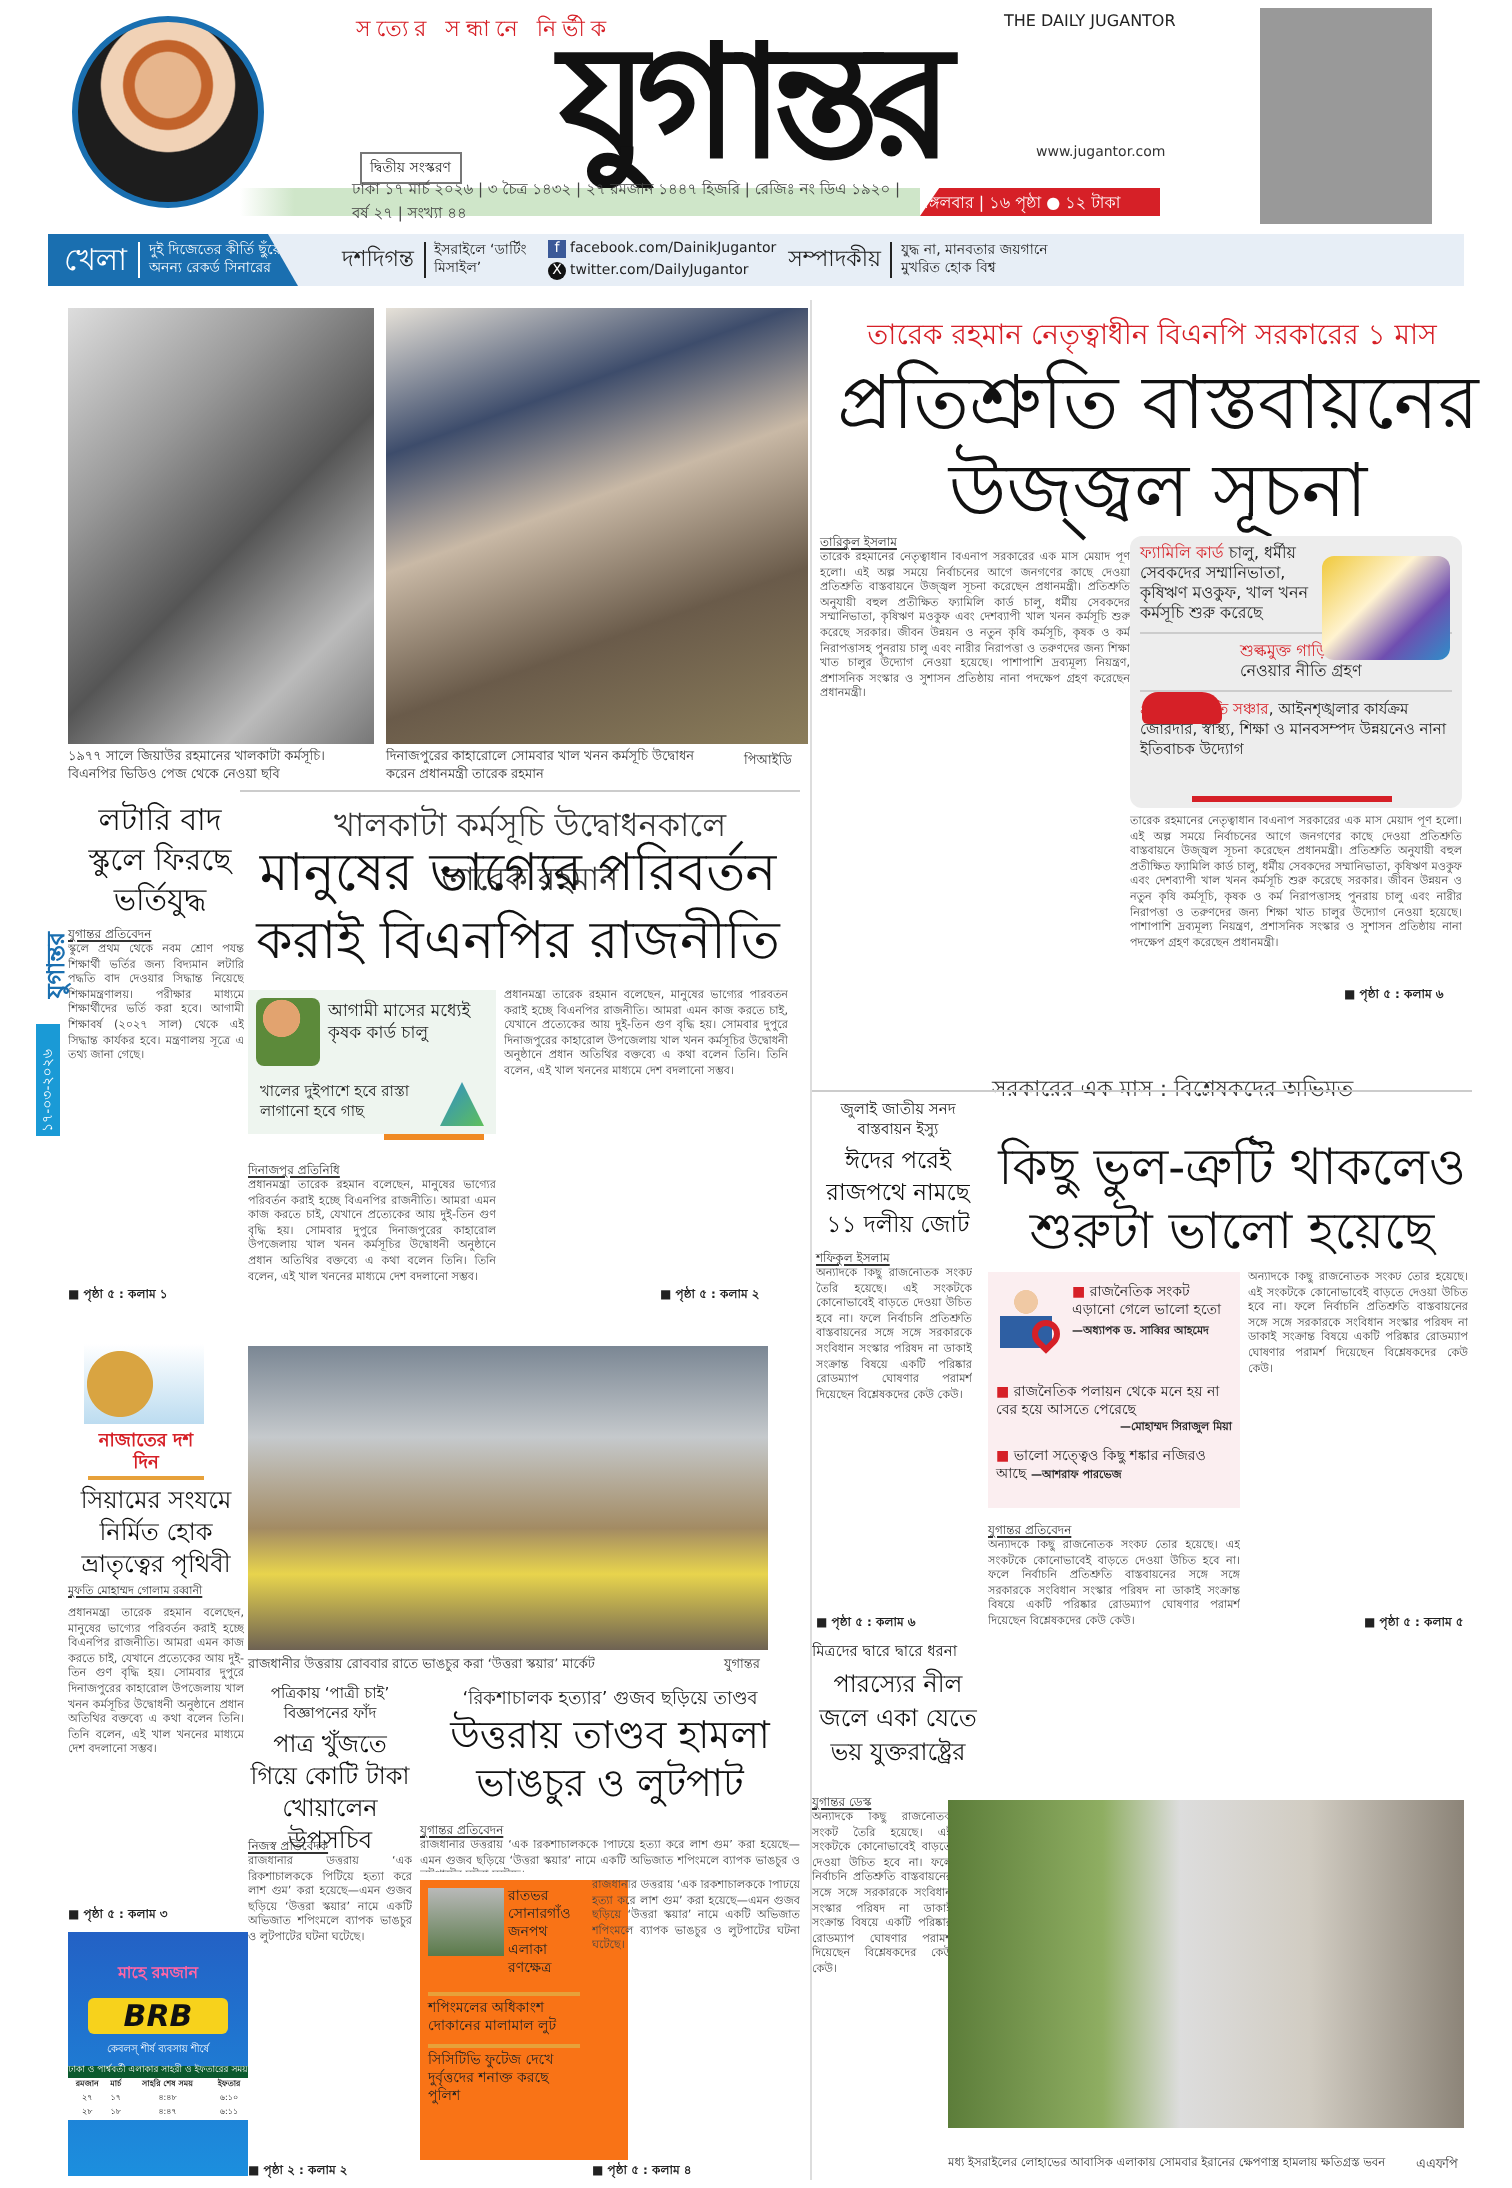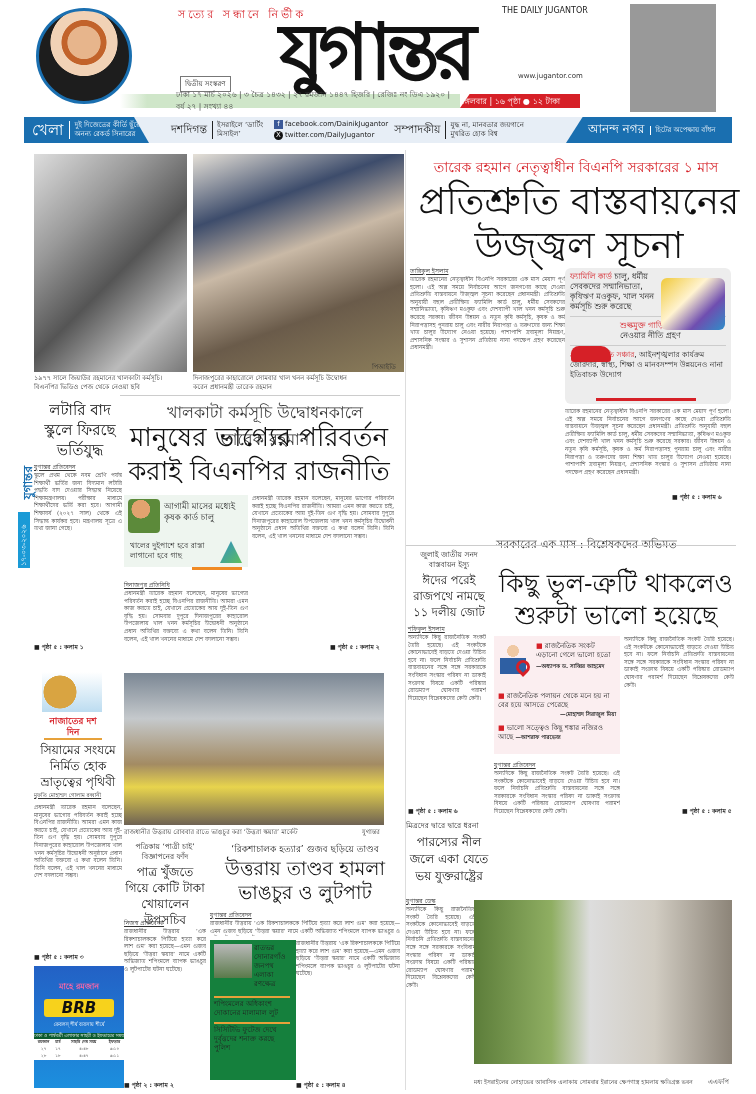--- a/index.html
+++ b/index.html
@@ -62,31 +62,27 @@
     <span class="nav-small" style="width:52px">ইসরাইলে ‘ডার্টিং মিসাইল’</span>
   </div>
   <div class="social" style="margin-left:10px">
     <div><span class="ic" style="background:#3b5998">f</span><span>facebook.com/DainikJugantor</span></div>
     <div><span class="ic" style="background:#111;border-radius:50%">X</span><span>twitter.com/DailyJugantor</span></div>
   </div>
   <div class="nav-mid" style="margin-left:6px">
     <span style="font-size:11px">সম্পাদকীয়</span>
     <span class="nav-small" style="width:80px">যুদ্ধ না, মানবতার জয়গানে মুখরিত হোক বিশ্ব</span>
   </div>
-  <div class="nav-blue" style="height:26px;margin-left:auto;width:166px;clip-path:polygon(10% 0,100% 0,100% 100%,0 100%);padding-left:22px">
-    <span class="nav-big" style="font-size:12px">আনন্দ নগর</span>
-    <span class="nav-small">হিটের অপেক্ষায় বাঁধন</span>
-  </div>
 </div>
 
 <div class="abs img bw" style="left:34px;top:154px;width:153px;height:218px"></div>
 <div class="abs img color1" style="left:193px;top:154px;width:211px;height:218px"></div>
 <div class="abs caption" style="left:34px;top:374px;width:153px">১৯৭৭ সালে জিয়াউর রহমানের খালকাটা কর্মসূচি। বিএনপির ভিডিও পেজ থেকে নেওয়া ছবি</div>
 <div class="abs caption" style="left:193px;top:374px;width:170px">দিনাজপুরের কাহারোলে সোমবার খাল খনন কর্মসূচি উদ্বোধন করেন প্রধানমন্ত্রী তারেক রহমান</div>
-<div class="abs caption" style="left:372px;top:363px">পিআইডি</div>
+<div class="abs caption" style="left:372px;top:376px">পিআইডি</div>
 
 <div class="abs kicker-red" style="left:416px;top:156px;width:320px;font-size:14px;text-align:center">তারেক রহমান নেতৃত্বাধীন বিএনপি সরকারের ১ মাস</div>
 <div class="abs hl" style="left:414px;top:180px;width:330px;font-size:37px;line-height:44px">প্রতিশ্রুতি বাস্তবায়নের উজ্জ্বল সূচনা</div>
 <div class="abs byline" style="left:410px;top:266px">তারিকুল ইসলাম</div>
 <div class="abs body-text" style="left:410px;top:276px;width:155px;height:224px">তারেক রহমানের নেতৃত্বাধীন বিএনপি সরকারের এক মাস মেয়াদ পূর্ণ হলো। এই অল্প সময়ে নির্বাচনের আগে জনগণের কাছে দেওয়া প্রতিশ্রুতি বাস্তবায়নে উজ্জ্বল সূচনা করেছেন প্রধানমন্ত্রী। প্রতিশ্রুতি অনুযায়ী বহুল প্রতীক্ষিত ফ্যামিলি কার্ড চালু, ধর্মীয় সেবকদের সম্মানিভাতা, কৃষিঋণ মওকুফ এবং দেশব্যাপী খাল খনন কর্মসূচি শুরু করেছে সরকার। জীবন উন্নয়ন ও নতুন কৃষি কর্মসূচি, কৃষক ও কর্ম নিরাপত্তাসহ পুনরায় চালু এবং নারীর নিরাপত্তা ও তরুণদের জন্য শিক্ষা খাত চালুর উদ্যোগ নেওয়া হয়েছে। পাশাপাশি দ্রব্যমূল্য নিয়ন্ত্রণ, প্রশাসনিক সংস্কার ও সুশাসন প্রতিষ্ঠায় নানা পদক্ষেপ গ্রহণ করেছেন প্রধানমন্ত্রী।</div>
 <div class="abs box" style="left:565px;top:268px;width:166px;height:136px;padding:4px 5px">
   <div style="font-size:8px;line-height:10px;width:90px"><span class="red">ফ্যামিলি কার্ড</span><span> চালু, ধর্মীয় সেবকদের সম্মানিভাতা, কৃষিঋণ মওকুফ, খাল খনন কর্মসূচি শুরু করেছে</span></div>
   <div style="position:absolute;left:96px;top:10px;width:64px;height:52px;background:linear-gradient(135deg,#f0c93a 0,#fff3d0 40%,#6f4eb0 70%,#2e8ec9 100%);border-radius:6px"></div>
   <div class="rule" style="margin:4px 0"></div>
   <div style="position:absolute;left:6px;top:78px;width:40px;height:16px;background:#d62027;border-radius:8px 10px 3px 3px"></div>
@@ -162,21 +158,21 @@
 <div class="abs" style="left:128px;top:842px;width:74px;font-size:7.5px;line-height:10px;text-align:center">পত্রিকায় ‘পাত্রী চাই’ বিজ্ঞাপনের ফাঁদ</div>
 <div class="abs hl" style="left:124px;top:864px;width:82px;font-size:12px;line-height:16px">পাত্র খুঁজতে গিয়ে কোটি টাকা খোয়ালেন উপসচিব</div>
 <div class="abs byline" style="left:124px;top:918px">নিজস্ব প্রতিবেদক</div>
 <div class="abs body-text" style="left:124px;top:928px;width:82px;height:150px">রাজধানীর উত্তরায় ‘এক রিকশাচালককে পিটিয়ে হত্যা করে লাশ গুম’ করা হয়েছে—এমন গুজব ছড়িয়ে ‘উত্তরা স্কয়ার’ নামে একটি অভিজাত শপিংমলে ব্যাপক ভাঙচুর ও লুটপাটের ঘটনা ঘটেছে।</div>
 <div class="abs jump" style="left:124px;top:1080px">■ পৃষ্ঠা ২ : কলাম ২</div>
 
 <div class="abs" style="left:210px;top:842px;width:190px;font-size:9px;text-align:center">‘রিকশাচালক হত্যার’ গুজব ছড়িয়ে তাণ্ডব</div>
 <div class="abs hl" style="left:210px;top:856px;width:190px;font-size:19px;line-height:24px">উত্তরায় তাণ্ডব হামলা ভাঙচুর ও লুটপাট</div>
 <div class="abs byline" style="left:210px;top:910px">যুগান্তর প্রতিবেদন</div>
 <div class="abs body-text" style="left:210px;top:920px;width:190px;height:16px">রাজধানীর উত্তরায় ‘এক রিকশাচালককে পিটিয়ে হত্যা করে লাশ গুম’ করা হয়েছে—এমন গুজব ছড়িয়ে ‘উত্তরা স্কয়ার’ নামে একটি অভিজাত শপিংমলে ব্যাপক ভাঙচুর ও লুটপাটের ঘটনা ঘটেছে।</div>
-<div class="abs" style="left:210px;top:940px;width:86px;height:140px;background:#15803d">
+<div class="abs" style="left:210px;top:940px;width:104px;height:140px;background:#f97316">
   <div style="position:absolute;left:4px;top:4px;width:38px;height:34px;background:linear-gradient(#b9b9b9,#5a7a4a)"></div>
   <div style="position:absolute;left:44px;top:4px;width:36px;font-size:7px;line-height:9px">রাতভর সোনারগাঁও জনপথ এলাকা রণক্ষেত্র</div>
   <div style="position:absolute;left:4px;top:56px;width:76px;font-size:7px;line-height:9px;border-top:2px solid #e7a13a;padding-top:2px">শপিংমলের অধিকাংশ দোকানের মালামাল লুট</div>
   <div style="position:absolute;left:4px;top:82px;width:76px;font-size:7px;line-height:9px;border-top:2px solid #e7a13a;padding-top:2px">সিসিটিভি ফুটেজ দেখে দুর্বৃত্তদের শনাক্ত করছে পুলিশ</div>
 </div>
 <div class="abs body-text" style="left:296px;top:940px;width:104px;height:140px">রাজধানীর উত্তরায় ‘এক রিকশাচালককে পিটিয়ে হত্যা করে লাশ গুম’ করা হয়েছে—এমন গুজব ছড়িয়ে ‘উত্তরা স্কয়ার’ নামে একটি অভিজাত শপিংমলে ব্যাপক ভাঙচুর ও লুটপাটের ঘটনা ঘটেছে।</div>
 <div class="abs jump" style="left:296px;top:1080px">■ পৃষ্ঠা ৫ : কলাম ৪</div>
 
 <div class="abs" style="left:410px;top:550px;width:78px;font-size:7.5px;line-height:10px;text-align:center">জুলাই জাতীয় সনদ বাস্তবায়ন ইস্যু</div>
 <div class="abs hl" style="left:408px;top:572px;width:82px;font-size:11.5px;line-height:16px">ঈদের পরেই রাজপথে নামছে ১১ দলীয় জোট</div>

